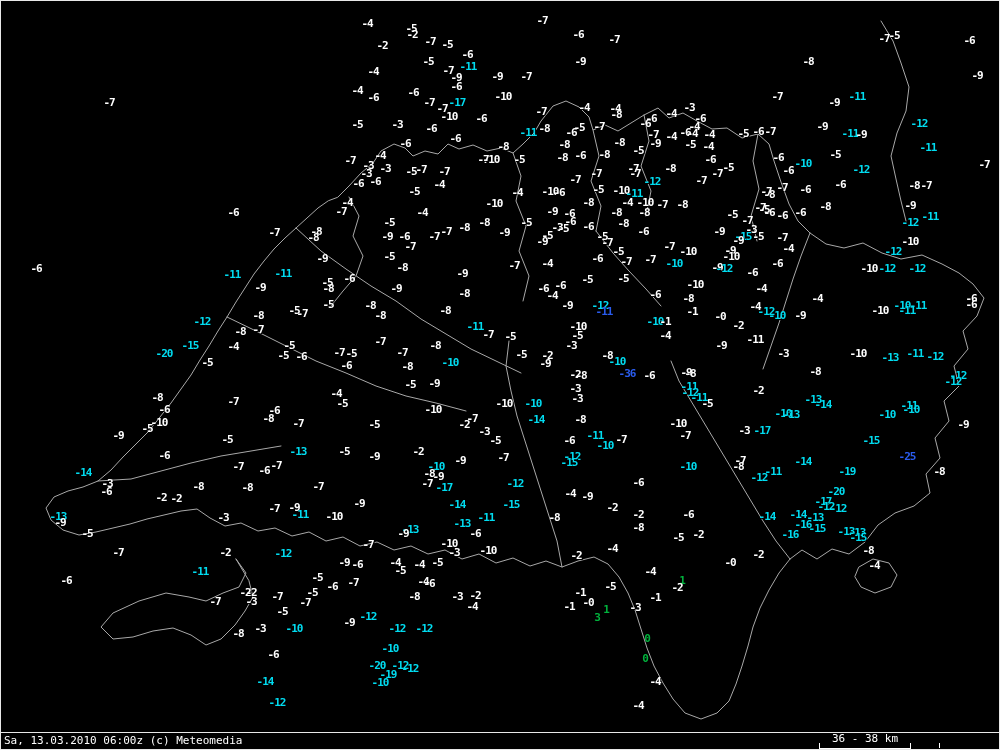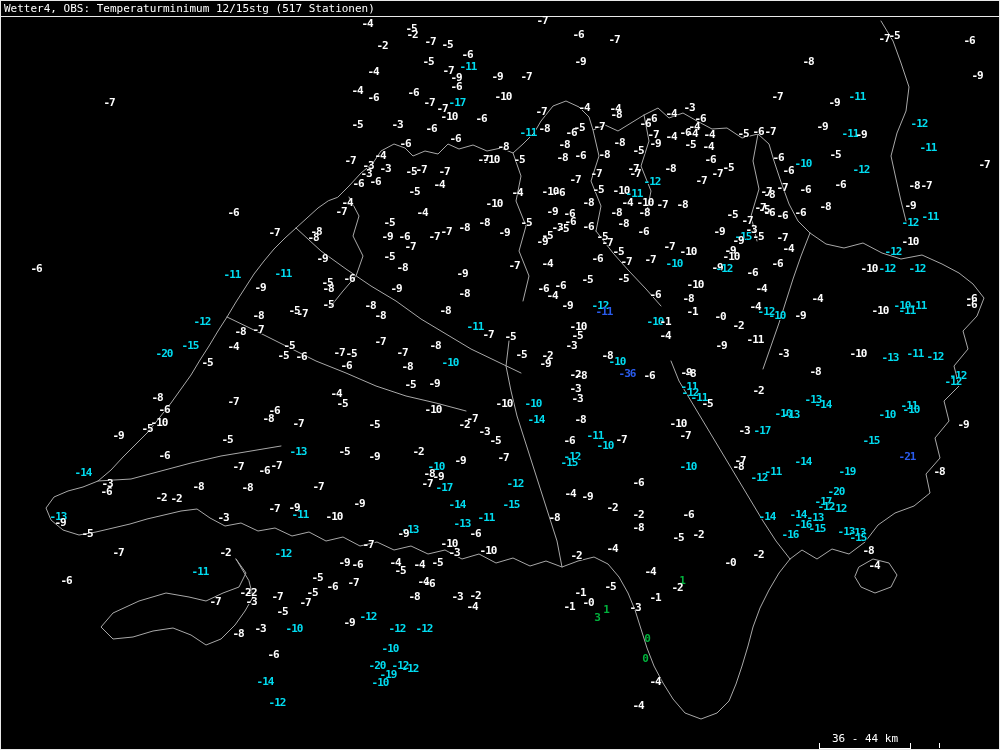--- a/index.html
+++ b/index.html
@@ -37,23 +37,20 @@
   }
   .scale-tick{
     position:absolute;left:120px;top:9px;width:1px;height:5px;background:#fff;
   }
 </style>
 </head>
 <body>
 
 <div id="screen">
 
-  <div class="titlebar">
-    <span>Wetter4, OBS: Temperaturminimum 12/15stg (517 Stationen)</span>
-  </div>
 
   <div class="maparea">
     <svg width="1000" height="714" viewBox="0 17 1000 714">
       <g fill="none" stroke="#a8a8a8" stroke-width="1" stroke-linejoin="round" stroke-linecap="round">
 
         <path d="M337 196 L348 185 360 172 372 162 380 150 393 143 404 147 412 155 424 150 437 153 447 143 458 148 472 144 486 150 500 147 512 152 522 143 533 132 540 120 552 105 565 100 578 106 588 116 592 129 604 124 617 130 630 122 643 114 657 107 668 117 682 112 696 120 711 128 726 127 741 137 757 133 768 143 773 160 780 181 788 203 797 220 809 232 825 243 843 247 862 242 881 252 900 258 921 254 941 263 958 272 972 283 983 297 976 315 962 330 967 348 953 365 958 385 943 400 948 420 934 437 939 457 925 473 929 492 913 505 894 512 877 524 864 541 848 553 831 548 816 558 801 549 789 558 778 572 768 589 759 607 752 626 747 645 741 665 735 683 728 700 716 712 700 718 684 712 672 698 662 682 653 665 646 647 640 628 634 609 627 592 618 576 607 563 593 556 577 560 561 566 545 560 529 565 512 557 495 562 478 553 461 558 444 549 427 553 410 545 393 549 376 541 359 545 342 536 325 540 308 531 291 535 274 527 257 530 240 522 224 525 209 517 196 508 180 510 163 514 146 518 129 523 112 527 95 531 78 534 62 529 50 519 45 507 53 496 67 490 82 486 97 480 110 469 122 456 135 443 148 430 159 416 170 402 180 388 190 374 199 359 208 345 217 330 226 316 235 301 244 287 253 273 263 260 273 248 284 237 295 227 306 217 317 207 327 200 Z"></path>
 
         <path d="M348 196 L358 215 352 235 362 255 355 275 342 290 330 305"></path>
         <path d="M512 152 L520 175 515 200 525 225 518 250 528 275 522 300"></path>
         <path d="M592 129 L598 155 590 180 600 205 595 230"></path>
@@ -471,21 +468,21 @@
         <span class="st c" style="left: 812px; top: 381px;">-13</span>
         <span class="st c" style="left: 822px; top: 386px;">-14</span>
         <span class="st c" style="left: 782px; top: 395px;">-10</span>
         <span class="st c" style="left: 790px; top: 396px;">-13</span>
         <span class="st c" style="left: 761px; top: 412px;">-17</span>
         <span class="st c" style="left: 886px; top: 396px;">-10</span>
         <span class="st c" style="left: 908px; top: 387px;">-11</span>
         <span class="st c" style="left: 910px; top: 391px;">-10</span>
         <span class="st w" style="left: 962px; top: 406px;">-9</span>
         <span class="st c" style="left: 870px; top: 422px;">-15</span>
-        <span class="st b" style="left: 906px; top: 438px;">-21</span>
+        <span class="st b" style="left: 906px; top: 438px;">-25</span>
         <span class="st c" style="left: 802px; top: 443px;">-14</span>
         <span class="st c" style="left: 846px; top: 453px;">-19</span>
         <span class="st w" style="left: 938px; top: 453px;">-8</span>
         <span class="st c" style="left: 758px; top: 459px;">-12</span>
         <span class="st c" style="left: 772px; top: 453px;">-11</span>
         <span class="st c" style="left: 835px; top: 473px;">-20</span>
         <span class="st c" style="left: 822px; top: 483px;">-17</span>
         <span class="st c" style="left: 825px; top: 488px;">-12</span>
         <span class="st c" style="left: 837px; top: 490px;">-12</span>
         <span class="st c" style="left: 797px; top: 496px;">-14</span>
@@ -553,20 +550,23 @@
         <span class="st g" style="left: 605px; top: 591px;">1</span>
         <span class="st g" style="left: 596px; top: 599px;">3</span>
         <span class="st g" style="left: 646px; top: 620px;">0</span>
         <span class="st g" style="left: 644px; top: 640px;">0</span>
         <span class="st w" style="left: 654px; top: 663px;">-4</span>
         <span class="st w" style="left: 637px; top: 687px;">-4</span>
         <span class="st w" style="left: 873px; top: 547px;">-4</span>
       </div>
   </div>
 
+  <div class="statusbar">
+    <span>Sa, 13.03.2010 06:00z (c) Meteomedia</span>
+  </div>
 
   <div class="scalebar">
-    <span class="scale-label">36 - 44 km</span>
+    <span class="scale-label">36 - 38 km</span>
     <div class="scale-line"></div>
     <div class="scale-tick"></div>
   </div>
 
 </div>
 
 </body></html>

